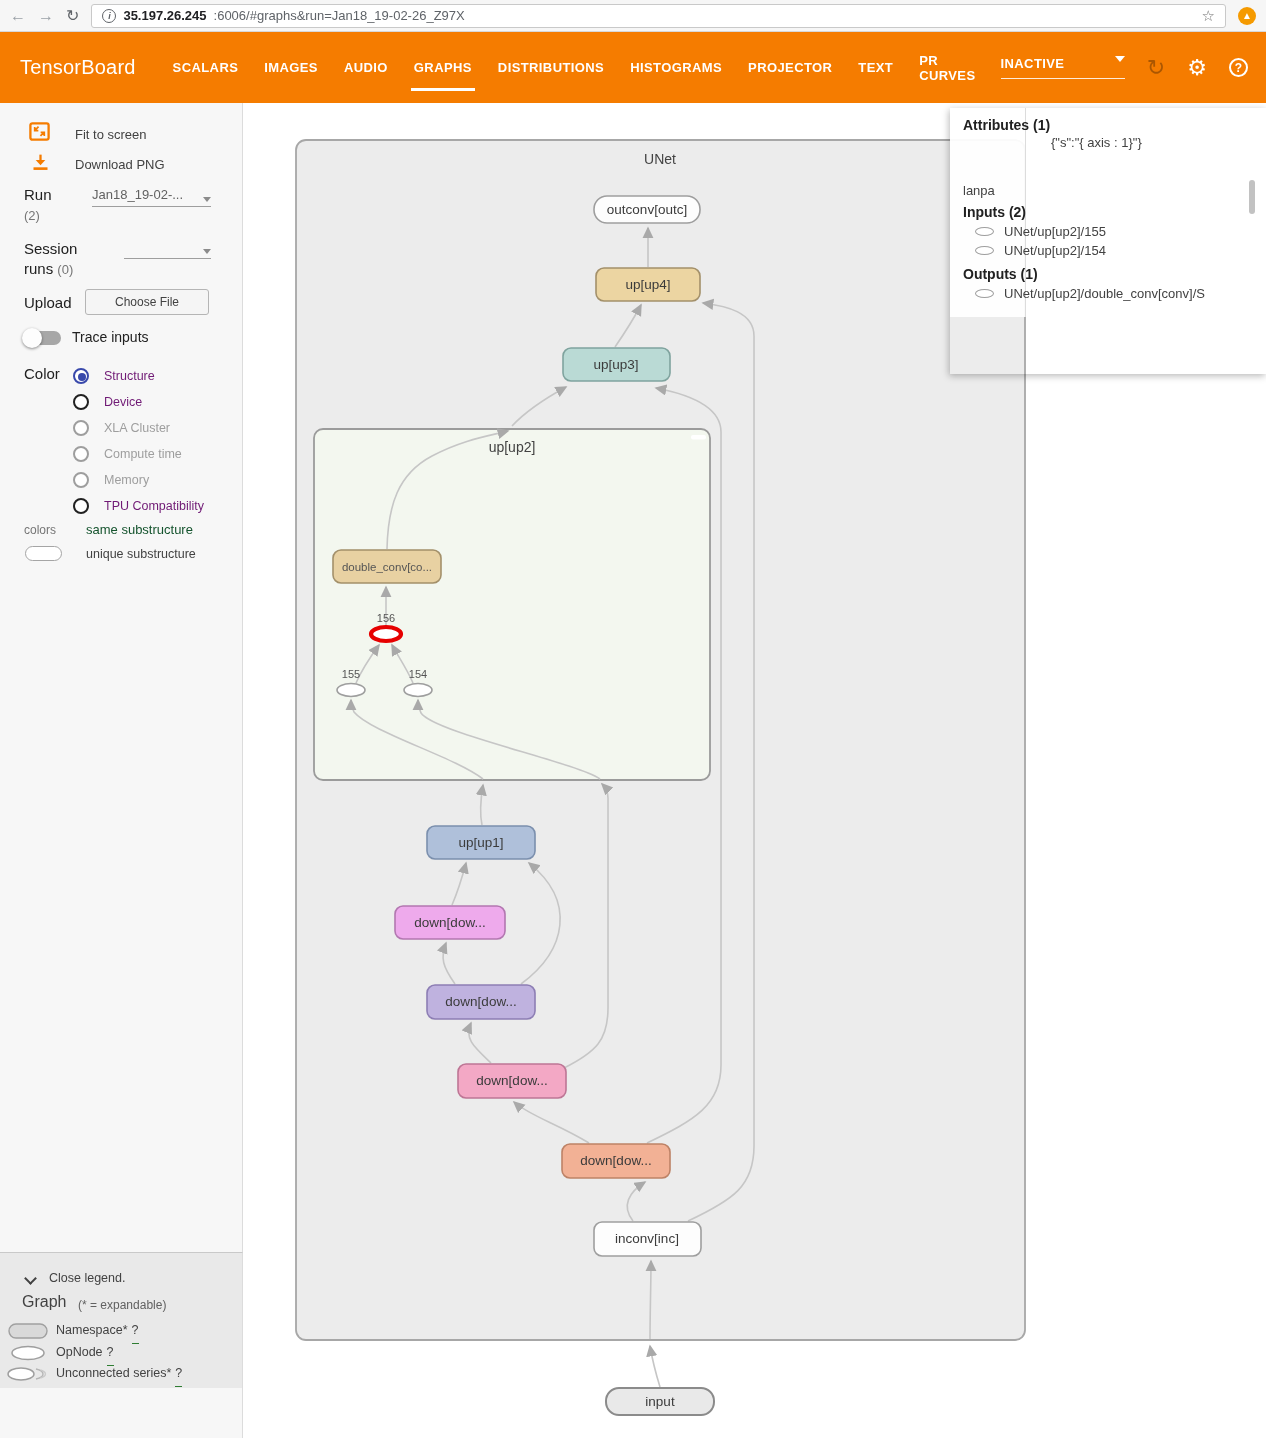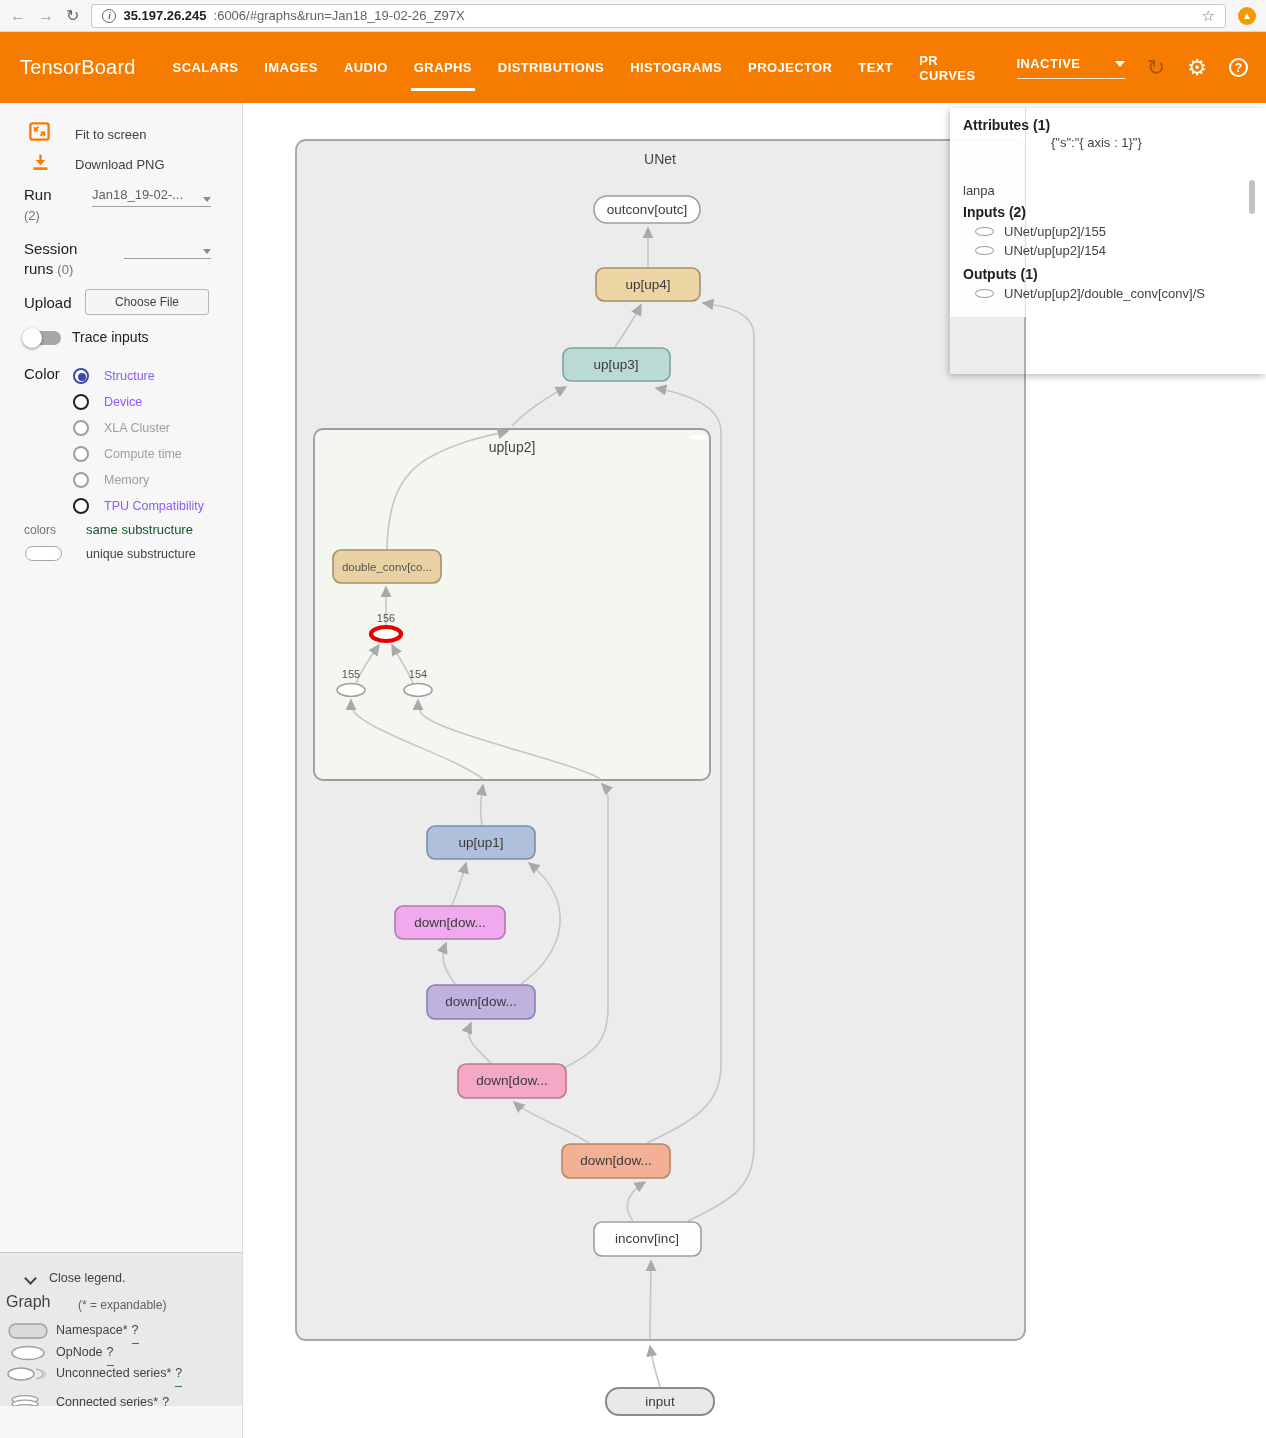--- a/index.html
+++ b/index.html
@@ -22,22 +22,22 @@
             display:flex; align-items:center; justify-content:center; }
 
   
   .tbheader { position:absolute; top:32px; left:0; width:1266px; height:71px; background:#f57c00;
               display:flex; align-items:center; color:#fff; padding:0 0 0 20px; }
   .tb-title { font-size:20px; margin-right:24px; letter-spacing:.2px; }
   .tabs { display:flex; align-items:center; height:100%; }
   .tab { position:relative; font-size:13px; font-weight:700; letter-spacing:.4px; padding:0 13px;
          height:100%; display:flex; align-items:center; cursor:pointer; }
   .tab.active::after { content:""; position:absolute; left:10px; right:10px; bottom:12px; height:3px; background:#fff; }
-  .inactive-dd { margin-left:28px; width:178px; border-bottom:1px solid rgba(255,255,255,.85);
-                 display:flex; align-items:center; justify-content:space-between; padding-bottom:7px;
+  .inactive-dd { margin-left:12px; width:178px; border-bottom:1px solid rgba(255,255,255,.85);
+                 display:flex; align-items:flex-start; justify-content:space-between; padding-bottom:7px;
                  font-size:13px; font-weight:700; letter-spacing:.4px; cursor:pointer; }
   .caret-w { width:0; height:0; border-left:5px solid transparent; border-right:5px solid transparent; border-top:6px solid #fff; }
   .hdr-icons { margin-left:22px; display:flex; align-items:center; gap:22px; padding-right:18px; }
   .refresh-dim { font-size:22px; color:rgba(0,0,0,.30); }
   .gear { font-size:22px; color:#fff; }
   .help { width:19px; height:19px; border:2px solid #fff; border-radius:50%; display:flex; align-items:center;
           justify-content:center; font-size:12px; font-weight:700; color:#fff; }
 
   
   .sidebar { position:absolute; top:103px; left:0; width:243px; height:1335px; background:#f7f7f7; border-right:1px solid #dcdcdc; }
@@ -52,31 +52,31 @@
                 font-size:12px; color:#424242; display:flex; align-items:center; justify-content:center;
                 font-family:"Liberation Sans",sans-serif; cursor:pointer; }
   .toggle { position:absolute; width:36px; height:14px; background:#a7a7a7; border-radius:7px; cursor:pointer; }
   .toggle .knob { position:absolute; left:-3px; top:-3px; width:20px; height:20px; border-radius:50%;
                   background:#fdfdfd; box-shadow:0 1px 3px rgba(0,0,0,.45); }
   .radio-row { position:absolute; left:73px; display:flex; align-items:center; gap:15px; height:20px; }
   .radio { width:16px; height:16px; border-radius:50%; border:2px solid #212121; position:relative; background:#fff; }
   .radio.sel { border-color:#3949ab; }
   .radio.sel::after { content:""; position:absolute; left:3px; top:3px; width:8px; height:8px; border-radius:50%; background:#3949ab; }
   .radio.dis { border-color:#9e9e9e; }
-  .radio-lbl { font-size:12.5px; color:#8b5cf6; }
+  .radio-lbl { font-size:12.5px; color:#701a75; }
   .radio-lbl.dis { color:#9e9e9e; }
 
   
-  .legend { position:absolute; top:1252px; left:0; width:243px; height:154px; background:#e9e9e9;
+  .legend { position:absolute; top:1252px; left:0; width:243px; height:136px; background:#e9e9e9;
             border-top:1px solid #c9c9c9; border-right:1px solid #dcdcdc; overflow:hidden; }
   .chev-down { width:9px; height:9px; border-left:2px solid #424242; border-bottom:2px solid #424242;
                transform:rotate(-45deg); }
   .lg-close { position:absolute; top:18px; left:26px; display:flex; align-items:center; gap:14px;
               font-size:12.5px; color:#424242; cursor:pointer; }
-  .lg-title { position:absolute; top:40px; left:6px; font-size:16px; color:#424242;text-align:right; }
+  .lg-title { position:absolute; top:40px; left:22px; font-size:16px; color:#424242;text-align:right; }
   .lg-note { position:absolute; top:45px; left:78px; font-size:12px; color:#616161; }
   .lg-row { position:absolute; left:0; width:243px; height:21px; display:flex; }
   .lg-ic { width:56px; min-width:56px; display:flex; justify-content:center; }
   .lg-txt { font-size:12.5px; color:#424242; }
   .lg-help { font-size:12.5px; color:#424242; border-bottom:1px solid #2e7d32; margin-left:4px; cursor:pointer; }
 
   
   .pane { position:absolute; left:243px; top:103px; width:1023px; height:1335px; background:#fff; }
   .gtext { font-size:13.5px; fill:#3b3b3b; }
   .gtext-sm { font-size:11px; fill:#555; }

